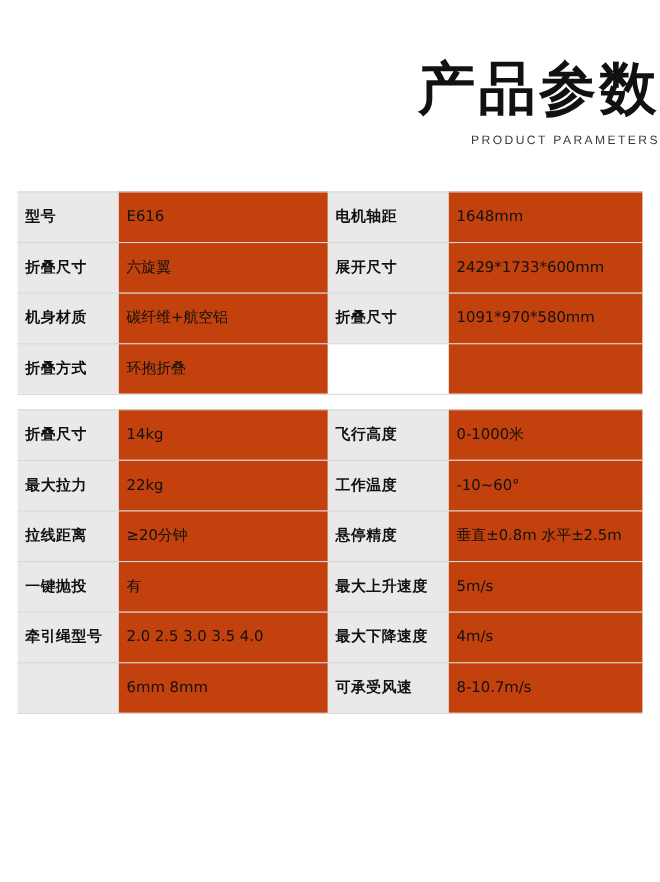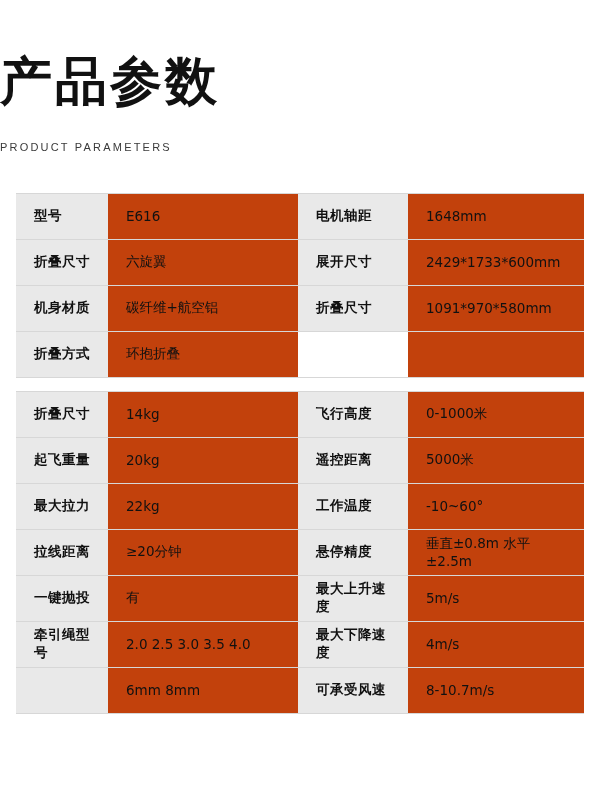--- a/index.html
+++ b/index.html
@@ -18,32 +18,32 @@
   .page {
     width: 600px;
     height: 802px;
     position: relative;
     background: #fff;
     box-sizing: border-box;
   }
   
   .header {
     padding-top: 52px;
-    text-align: left;
+    text-align: right;
   }
   .title-cn {
     font-size: 52px;
     font-weight: bold;
     letter-spacing: 3px;
     color: #111;
     line-height: 1.15;
     font-family: "DejaVu Sans", "Liberation Sans", sans-serif;
   }
   .title-en {
-    margin-top: 29px;
+    margin-top: 10px;
     font-size: 11px;
     letter-spacing: 2.2px;
     color: #3a3a3a;
     font-family: "Liberation Sans", sans-serif;
   }
   
   .table-wrap {
     margin-top: 40px;
     padding: 0 16px;
     box-sizing: border-box;
@@ -51,21 +51,21 @@
   table.spec {
     width: 100%;
     border-collapse: collapse;
     table-layout: fixed;
   }
   table.spec td {
     height: 46px;
     vertical-align: middle;
     font-size: 13.5px;
     color: #111;
-    padding: 0 18px;
+    padding: 0 7px;
     box-sizing: border-box;
     font-family: "DejaVu Sans", "Liberation Sans", sans-serif;
   }
   
   col.c1 { width: 92px; }
   col.c2 { width: 190px; }
   col.c3 { width: 110px; }
   col.c4 { width: 176px; }
 
   .lbl {
@@ -151,26 +151,20 @@
           <td colspan="4"></td>
         </tr>
 
         <tr class="sep top-line">
           <td class="grey lbl">折叠尺寸</td>
           <td class="white val">14kg</td>
           <td class="grey lbl">飞行高度</td>
           <td class="white val">0-1000米</td>
         </tr>
         <tr class="sep">
-          <td class="grey lbl">起飞重量</td>
-          <td class="white val">20kg</td>
-          <td class="grey lbl">遥控距离</td>
-          <td class="white val">5000米</td>
-        </tr>
-        <tr class="sep">
           <td class="grey lbl">最大拉力</td>
           <td class="white val">22kg</td>
           <td class="grey lbl">工作温度</td>
           <td class="white val">-10~60°</td>
         </tr>
         <tr class="sep">
           <td class="grey lbl">拉线距离</td>
           <td class="white val">≥20分钟</td>
           <td class="grey lbl">悬停精度</td>
           <td class="white val small">垂直±0.8m 水平±2.5m</td>

